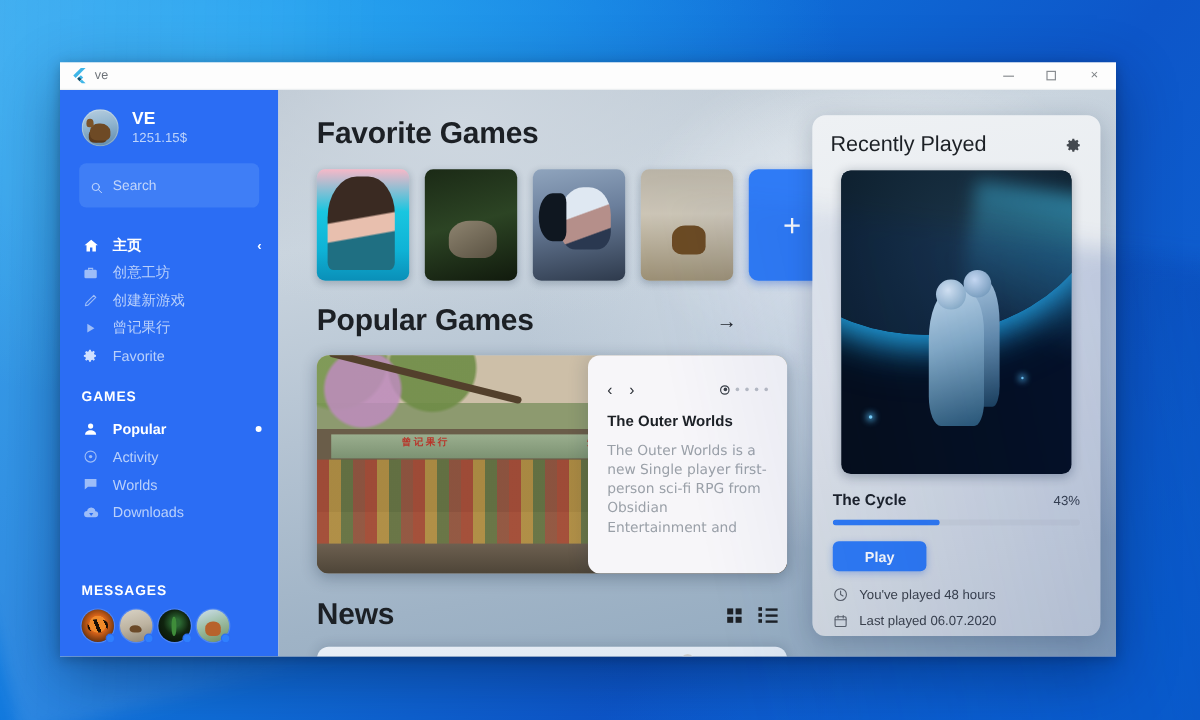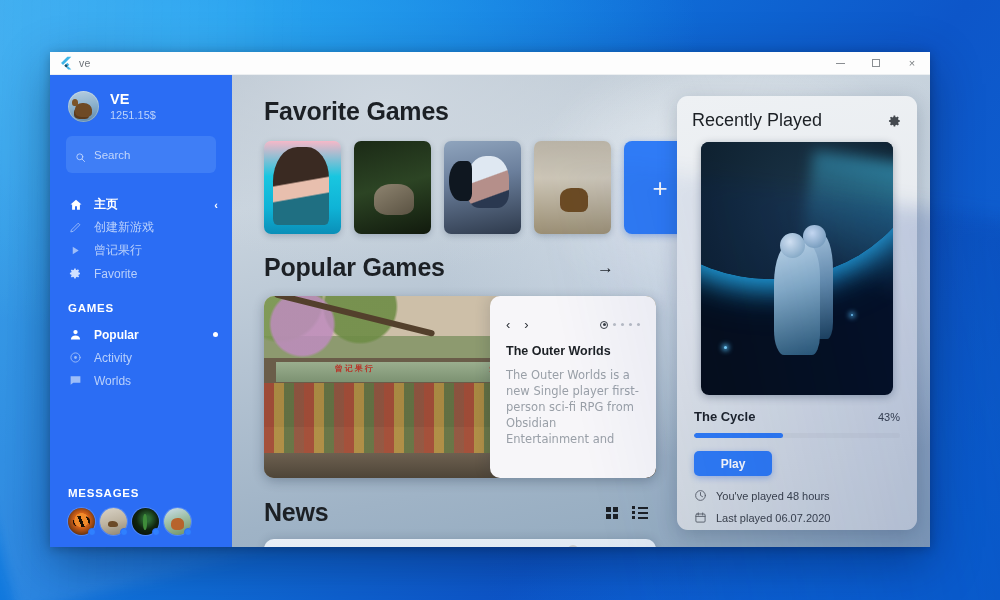--- a/index.html
+++ b/index.html
@@ -373,20 +373,29 @@
         <div class="navitem active">
           <span class="ico">
             <svg width="14" height="14" viewBox="0 0 24 24" fill="#fff">
                 <path d="M12 3L2.5 11h2.8v9h5V14h3.4v6h5v-9h2.8z"></path>
               </svg>
           </span>
           <span class="lbl">主页</span>
           <span class="chev">‹</span>
         </div>
 
+        <div class="navitem">
+          <span class="ico">
+            <svg width="13" height="13" viewBox="0 0 24 24" fill="#9dbdf8">
+              <rect x="2.5" y="7" width="19" height="13" rx="2"></rect>
+                <path d="M9 7V5h6v2" stroke="#9dbdf8" stroke-width="2" fill="none"></path>
+            </svg>
+          </span>
+          <span class="lbl">创意工坊</span>
+        </div>
 
         <div class="navitem">
           <span class="ico">
             <svg width="13" height="13" viewBox="0 0 24 24" style="color:#9dbdf8">
                 <path class="ic" d="M4 20l4-1L20 7l-3-3L5 16z"></path>
               </svg>
           </span>
           <span class="lbl">创建新游戏</span>
         </div>
 
@@ -434,20 +443,29 @@
 
         <div class="navitem">
           <span class="ico">
             <svg width="13" height="13" viewBox="0 0 24 24" fill="#9dbdf8">
                 <path d="M3 4h18v12H8l-5 4z"></path>
               </svg>
           </span>
           <span class="lbl">Worlds</span>
         </div>
 
+        <div class="navitem">
+          <span class="ico">
+            <svg width="14" height="14" viewBox="0 0 24 24" fill="#9dbdf8">
+              <path d="M6.5 19a4.5 4.5 0 01-.4-9A6 6 0 0118 10.5a3.9 3.9 0 01-.6 8.5z"></path>
+              <path d="M9 13h6l-3 4z" fill="#2b6df4"></path>
+            </svg>
+          </span>
+          <span class="lbl">Downloads</span>
+        </div>
 
         <div class="messages-wrap">
           <div class="sect-title">MESSAGES</div>
           <div class="msg-avatars">
             <div class="msg-av av1">
                 <span class="img"></span>
                 <span class="status"></span>
               </div>
             <div class="msg-av av2">
                 <span class="img"></span>

